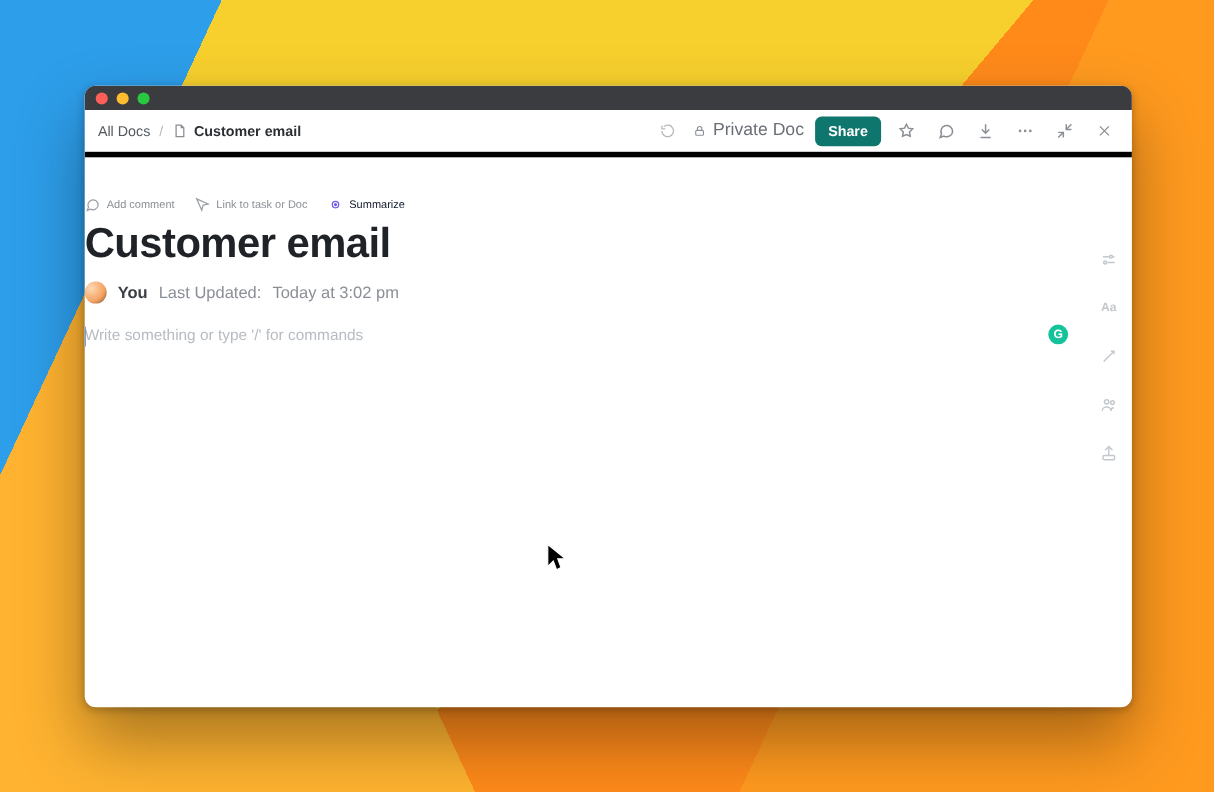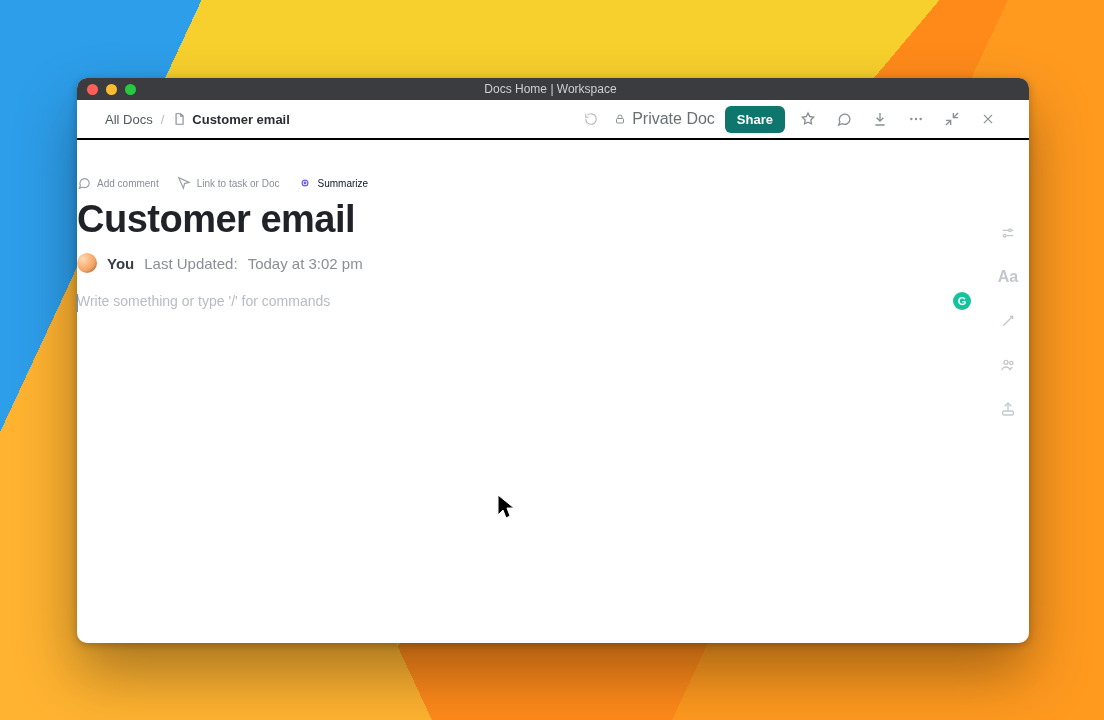--- a/index.html
+++ b/index.html
@@ -10,21 +10,21 @@
       linear-gradient(-65deg,#ff9a1f 0%,#ff9a1f 30%,transparent 30%),
       linear-gradient(130deg,#f7d02d 0%,#f7d02d 55%,#ff8a1a 55%,#ff8a1a 100%);
   }
   .window{position:absolute;left:77px;top:78px;width:952px;height:565px;background:#fff;border-radius:10px;
     box-shadow:0 30px 60px rgba(0,0,0,.35),0 2px 8px rgba(0,0,0,.25);overflow:hidden;}
   .titlebar{height:22px;background:#3b3c40;display:flex;align-items:center;padding:0 10px}
   .traffic{display:flex;gap:8px;align-items:center}
   .tdot{width:11px;height:11px;border-radius:50%}
   .tdot.r{background:#ff5f57}.tdot.y{background:#febc2e}.tdot.g{background:#28c840}
   .title{flex:1;text-align:center;color:#cfcfd1;font-size:12px;font-weight:500}
-  .toolbar{height:38px;border-bottom:2px solid #000000;display:flex;align-items:center;padding:0 28px;gap:10px}
+  .toolbar{height:38px;border-bottom:5px solid #000000;display:flex;align-items:center;padding:0 12px;gap:10px}
   .crumbs{display:flex;align-items:center;gap:8px;font-size:13px;color:#54595f}
   .crumbs a{color:#54595f;text-decoration:none}
   .crumbs .sep{color:#b5b9be}
   .crumb-doc{display:flex;align-items:center;gap:6px;font-weight:600;color:#2b2e33}
   .icn{display:inline-flex;align-items:center;justify-content:center}
   .spacer{flex:1}
   .pill{display:flex;align-items:center;gap:6px;font-size:16px;color:#6a6f76}
   .share{background:#0f766e;border-radius:6px;padding:6px 12px;color:#fff;font-size:13px;font-weight:700;border:none;cursor:pointer}
   .ghostbtn{width:26px;height:26px;display:flex;align-items:center;justify-content:center;color:#8a8f96;border-radius:6px}
   .content{display:flex;height:calc(100% - 60px)}
@@ -52,21 +52,20 @@
 
 <div class="desktop">
   <div class="window">
 
     <div class="titlebar">
       <div class="traffic">
         <div class="tdot r"></div>
         <div class="tdot y"></div>
         <div class="tdot g"></div>
       </div>
-      <div class="title">Docs Home | Workspace</div>
       <div style="width:54px"></div>
     </div>
 
     <div class="toolbar">
       <div class="crumbs">
         <a href="#">All Docs</a>
         <span class="sep">/</span>
         <span class="crumb-doc">
           <span class="icn">
             <svg width="14" height="14" viewBox="0 0 24 24" fill="none" stroke="#8a8f96" stroke-width="2">
@@ -198,21 +197,21 @@
           <span class="rb">
             <span class="icn">
               <svg width="16" height="16" viewBox="0 0 24 24" fill="none" stroke="#c3c8ce" stroke-width="2">
                   <path d="M4 8h10M18 8h2M4 16h2M10 16h10"></path>
                   <circle cx="15" cy="8" r="2"></circle>
                   <circle cx="7" cy="16" r="2"></circle>
                 </svg>
             </span>
           </span>
           <span class="rb">
-            <span class="icn" style="font-weight:700;color:#c3c8ce;font-size:16px">Aa</span>
+            <span class="icn" style="font-weight:700;color:#c3c8ce;font-size:11px">Aa</span>
           </span>
           <span class="rb">
             <span class="icn">
               <svg width="16" height="16" viewBox="0 0 24 24" fill="none" stroke="#c3c8ce" stroke-width="2">
                   <path d="M5 19L19 5"></path>
                   <path d="M15 5h4v4"></path>
                 </svg>
             </span>
           </span>
           <span class="rb">

